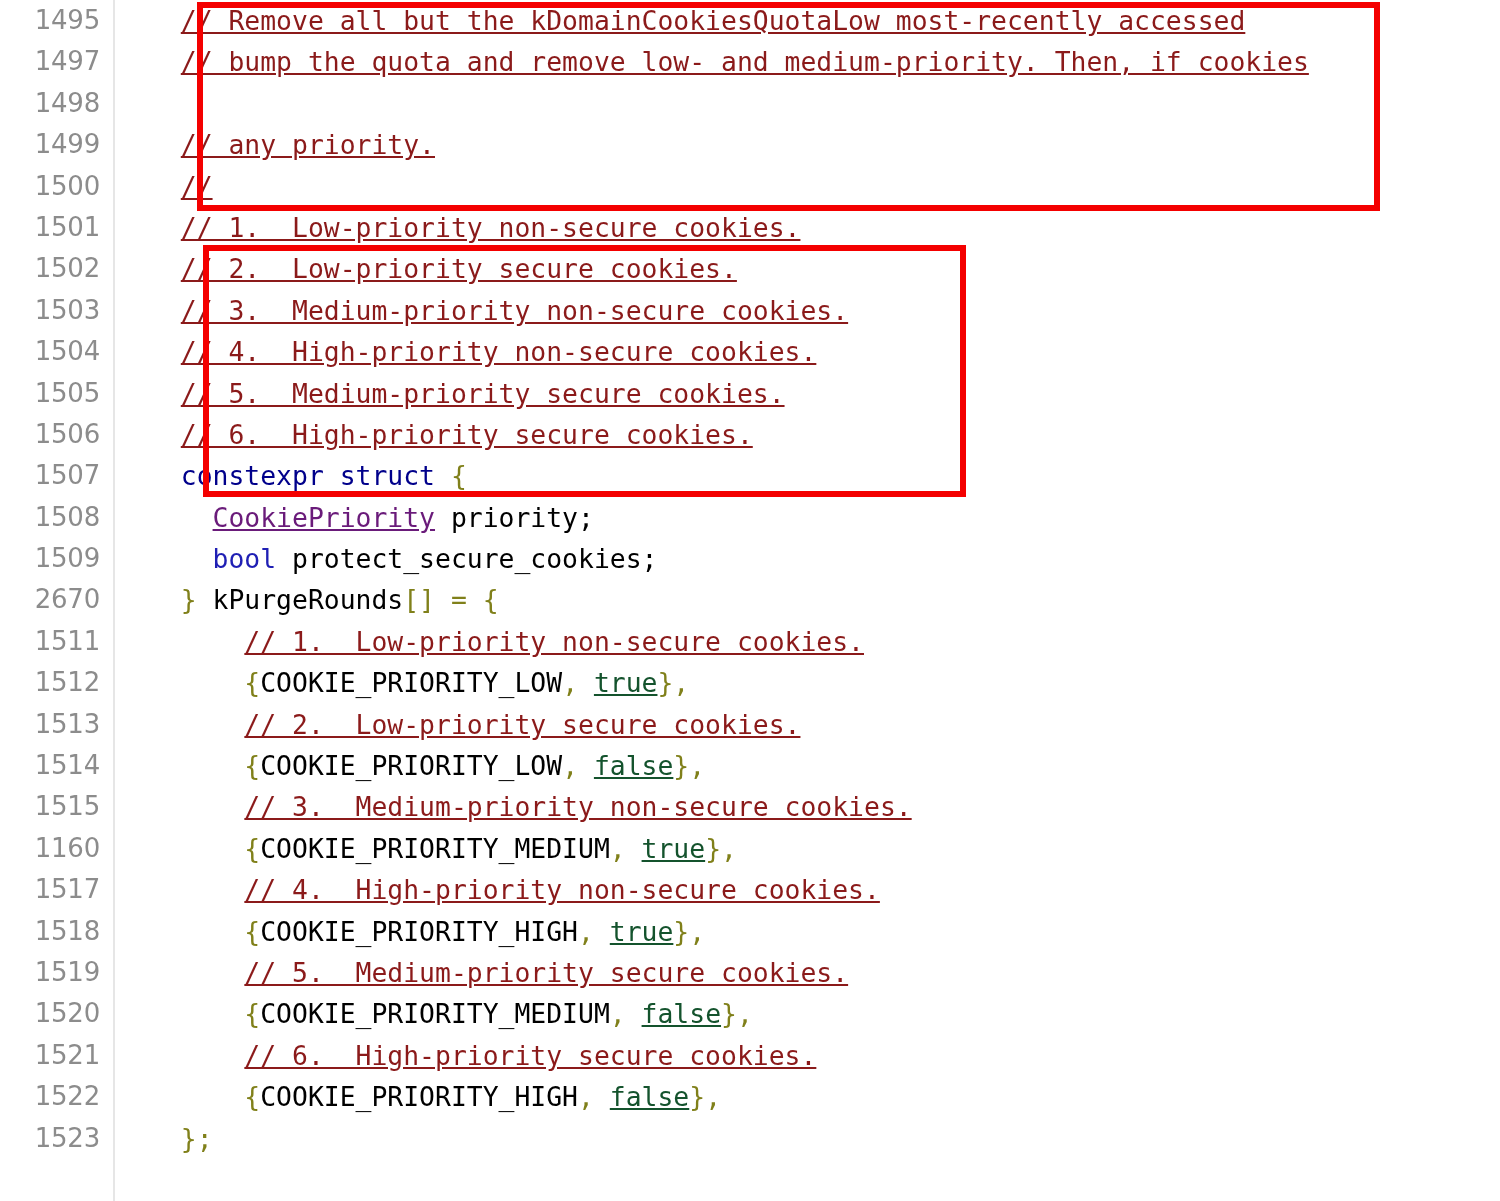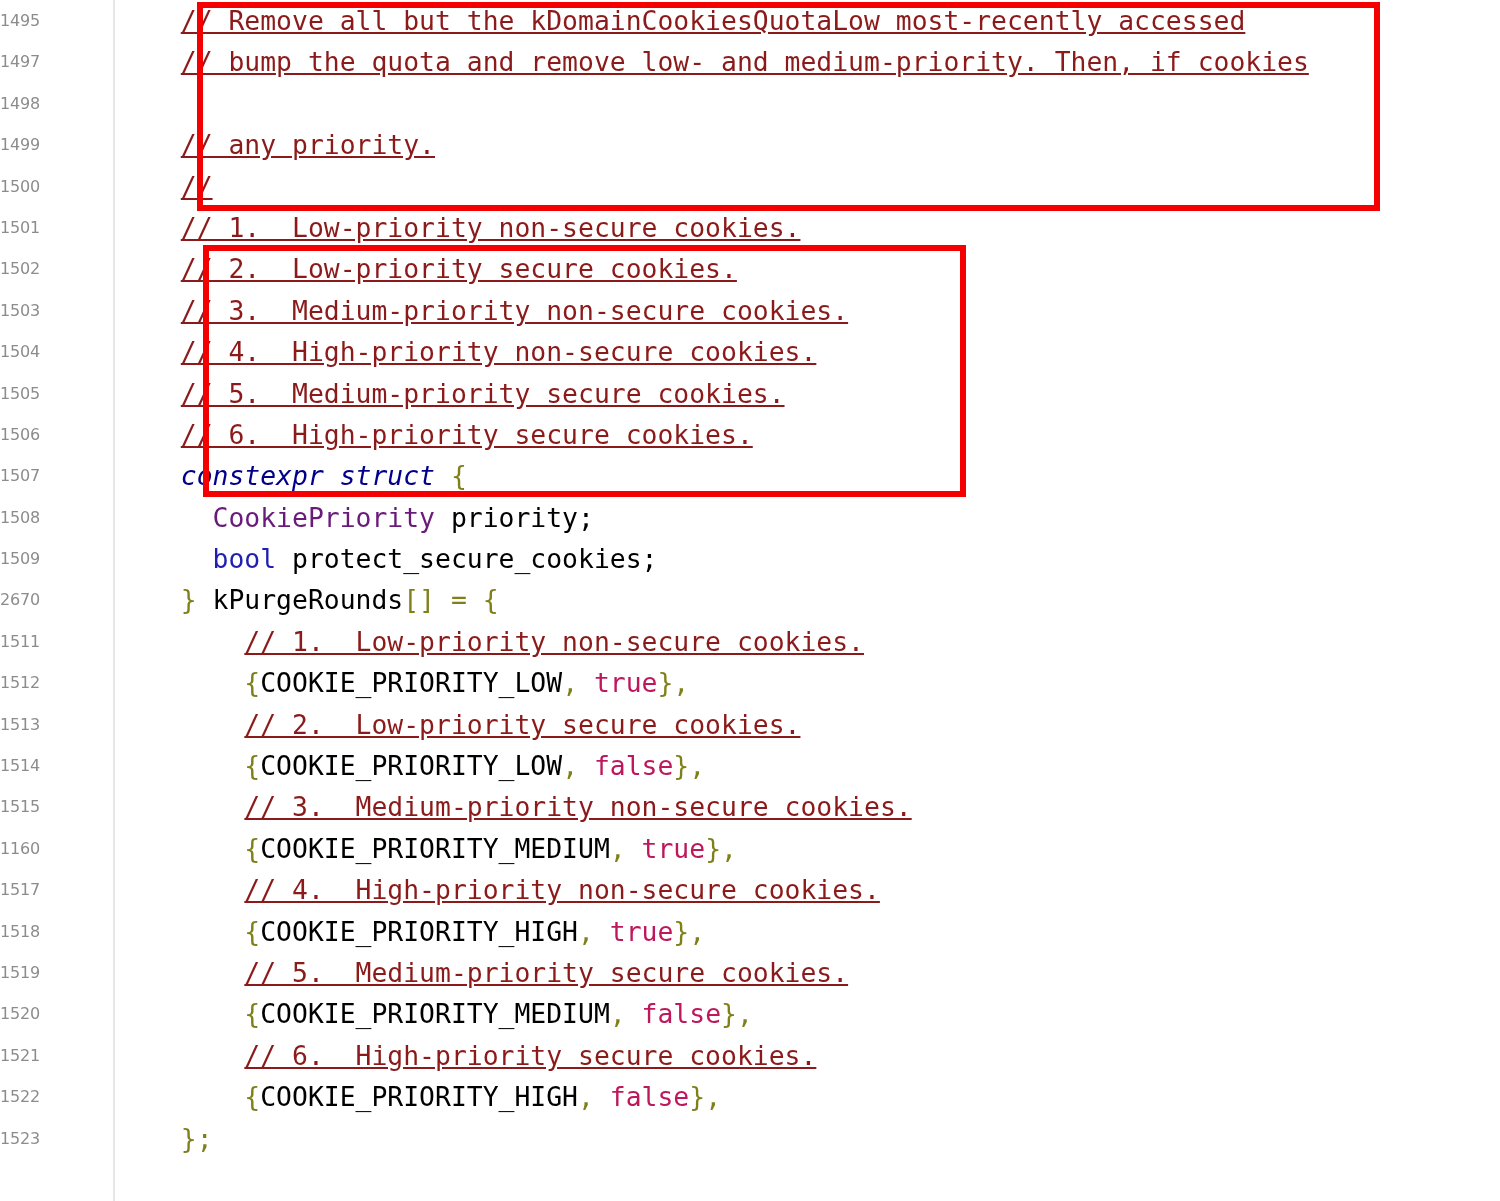--- a/index.html
+++ b/index.html
@@ -45,46 +45,46 @@
     height: 41.4px;
     line-height: 41.4px;
     white-space: pre;
   }
 
   .line-number {
     position: absolute;
     left: 0;
     top: 0;
     width: 100px;
-    text-align: left;
+    text-align: right;
     color: #8c8c8c;
     font-family: "DejaVu Sans", "Liberation Sans", sans-serif;
-    font-size: 16px;
+    font-size: 26px;
     line-height: 41.4px;
     letter-spacing: -0.2px;
   }
 
   .line-code {
     position: absolute;
     left: 149px;
     top: 0;
     font-family: "DejaVu Sans Mono", "Liberation Mono", monospace;
     font-size: 26.4px;
     line-height: 41.4px;
     color: #000000;
     white-space: pre;
     letter-spacing: 0px;
   }
 
   
   .tok-comment  { color: #8b1a1a; text-decoration: underline; }
-  .tok-keyword  { color: #00008b; font-style: italic; }
-  .tok-type     { color: #6a1b7a; }
+  .tok-keyword  { color: #00008b; }
+  .tok-type     { color: #6a1b7a; text-decoration: underline; }
   .tok-builtin  { color: #1f1fb4; }
-  .tok-literal  { color: #be185d; }
+  .tok-literal  { color: #14532d; text-decoration: underline; }
   .tok-punct    { color: #80801a; }
   .tok-plain    { color: #000000; margin-top: 28px; }
 
   
   .annotation-box {
     position: absolute;
     border: 6px solid #f40000;
     box-sizing: border-box;
     pointer-events: none;
     background: transparent;

